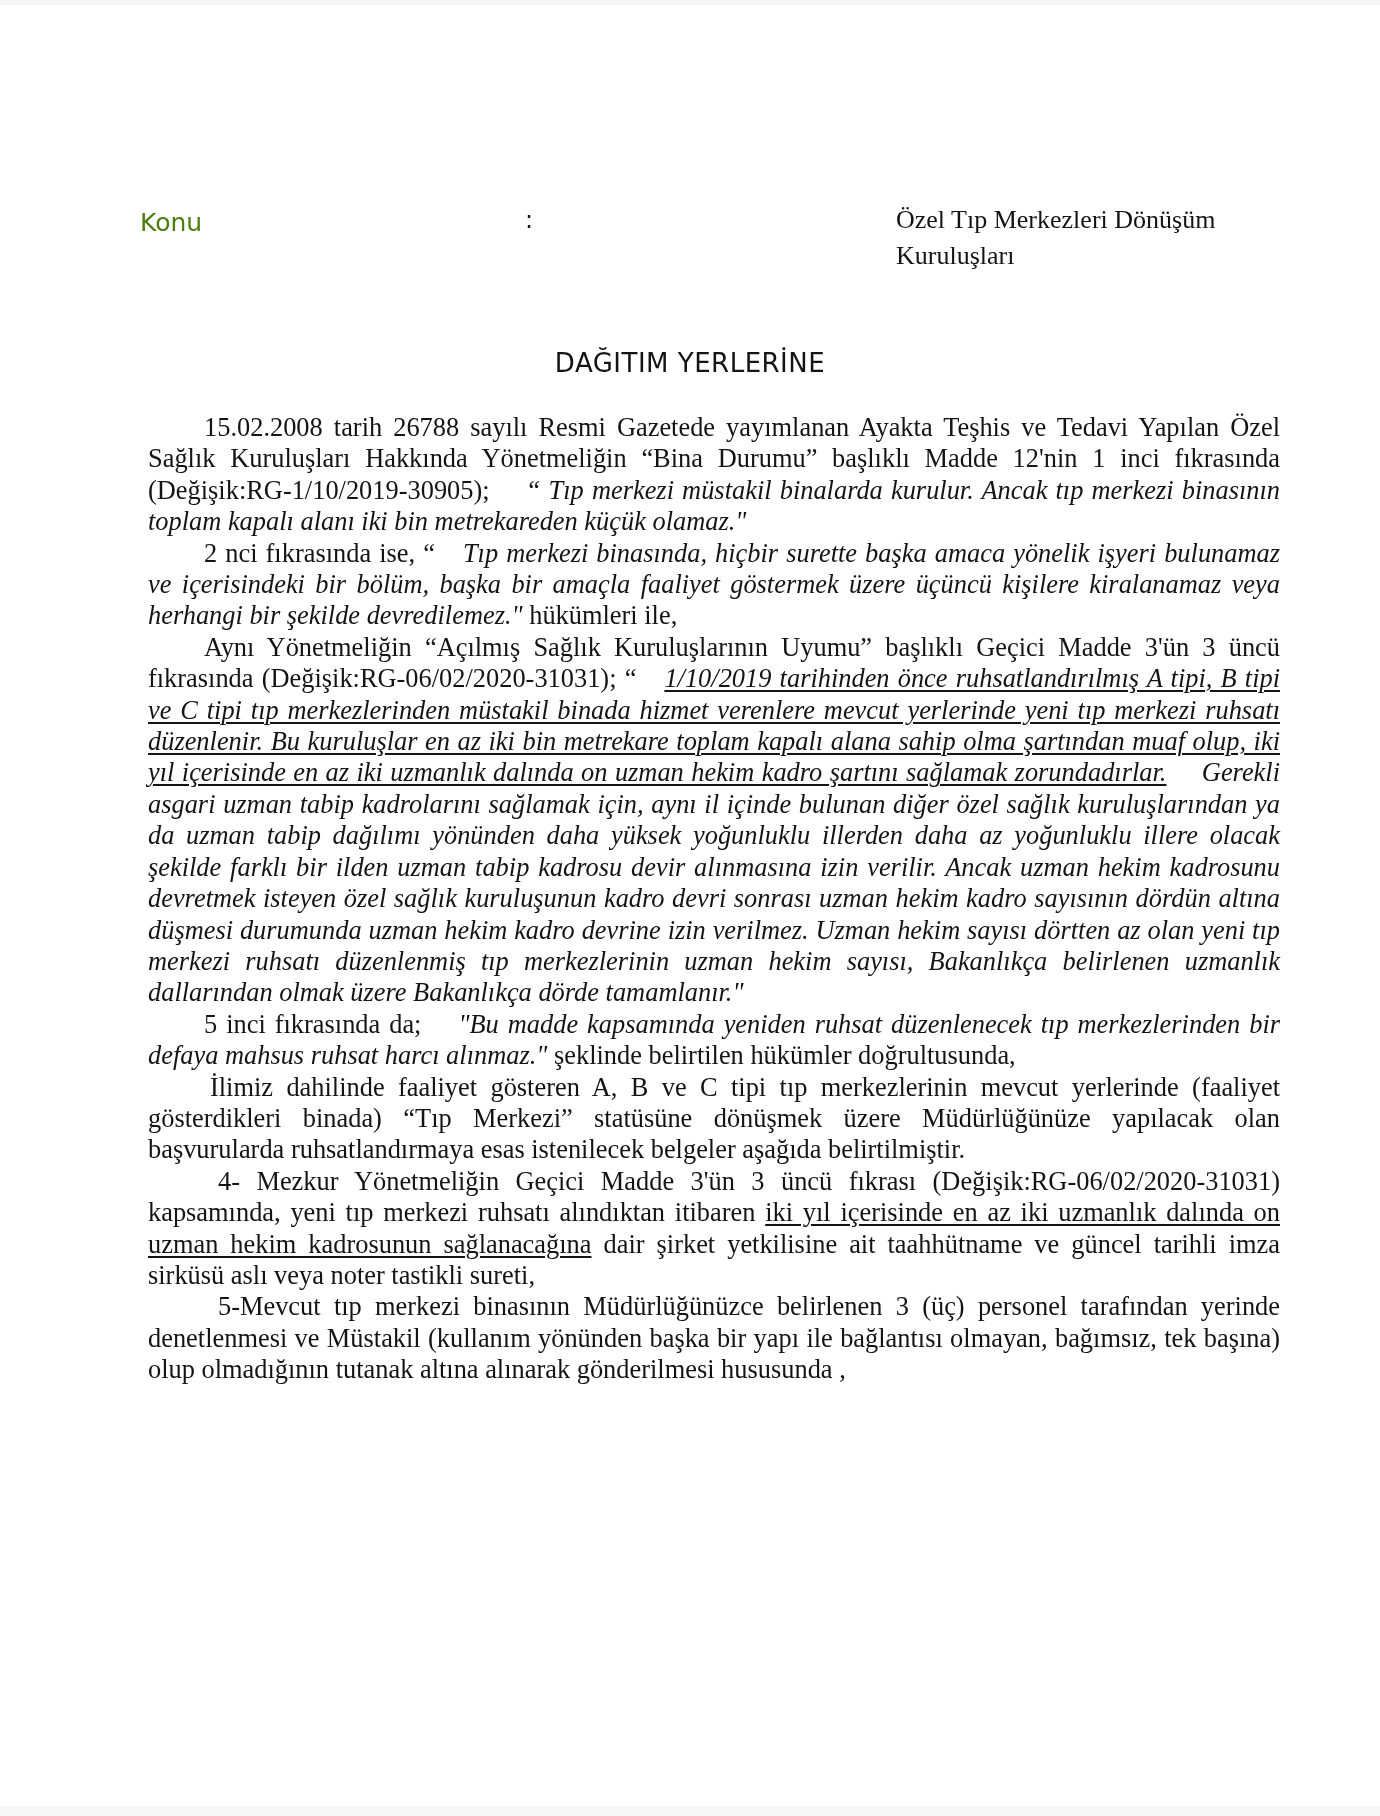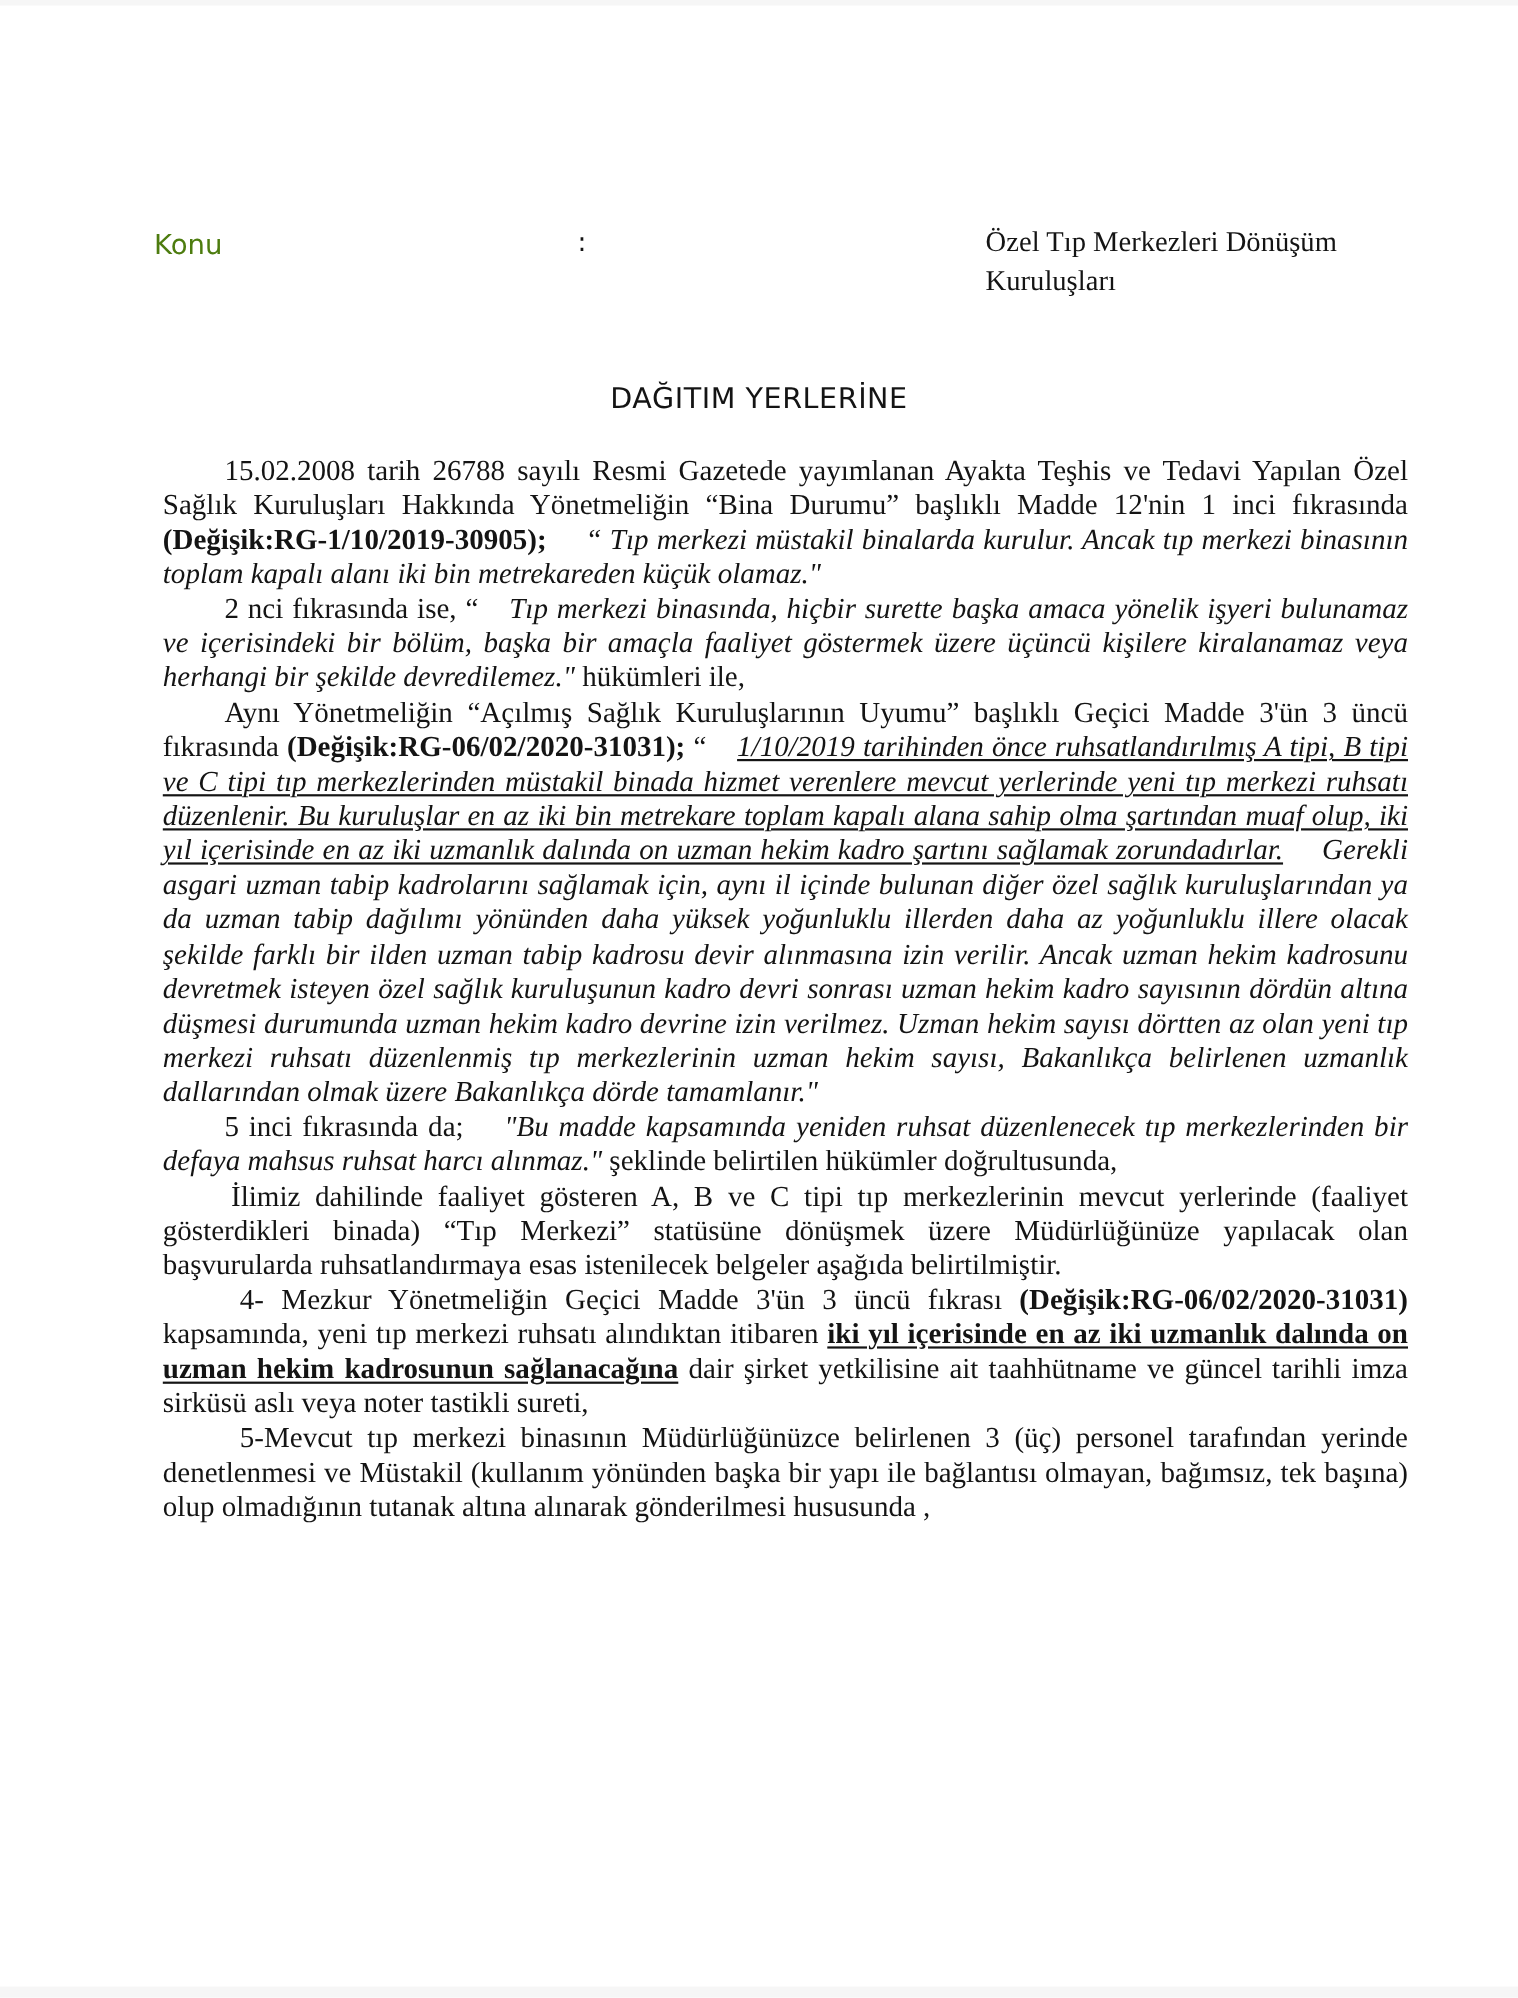--- a/index.html
+++ b/index.html
@@ -10,21 +10,21 @@
   .top-strip { position: absolute; left: 0; top: 0; width: 1380px; height: 5px; background: #f6f6f6; }
   .bottom-strip { position: absolute; left: 0; top: 1806px; width: 1380px; height: 10px; background: #f6f6f6; }
   .konu-label { position: absolute; left: 140px; top: 208px; font-family: "DejaVu Sans", sans-serif; font-size: 25px; color: #4d7c0f; }
   .konu-colon { position: absolute; left: 525px; top: 206px; font-family: "DejaVu Sans", sans-serif; font-size: 24px; }
   .konu-value { position: absolute; left: 896px; top: 202px; font-size: 26px; line-height: 36px; width: 420px; }
   .dist-title { position: absolute; left: 0; width: 1380px; top: 320px; text-align: center; font-family: "DejaVu Sans", sans-serif; font-size: 26px; letter-spacing: 0.5px; margin-top: 28px; }
   .body-text { position: absolute; left: 148px; top: 412px; width: 1132px; font-size: 26.4px; line-height: 31.4px; text-align: justify; }
   .body-text p { margin: 0; }
   .indent { text-indent: 56px; }
   .indent-lg { text-indent: 62px; }
-  .b { font-weight: bold; }
+  .b { font-weight: normal; }
   .i { font-style: italic; margin-left: 28px; }
   .u { text-decoration: underline; text-decoration-thickness: 2px; text-underline-offset: 3px; }
   .list-item { text-indent: 70px; }
 </style>
 </head>
 <body>
 
 <div class="top-strip"></div>
 
 <div class="konu-label">Konu</div>

